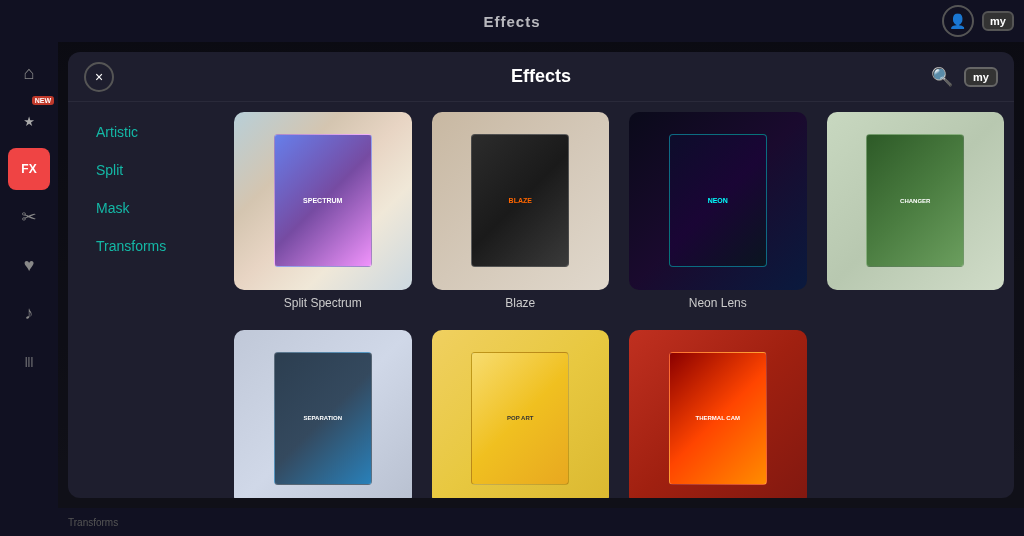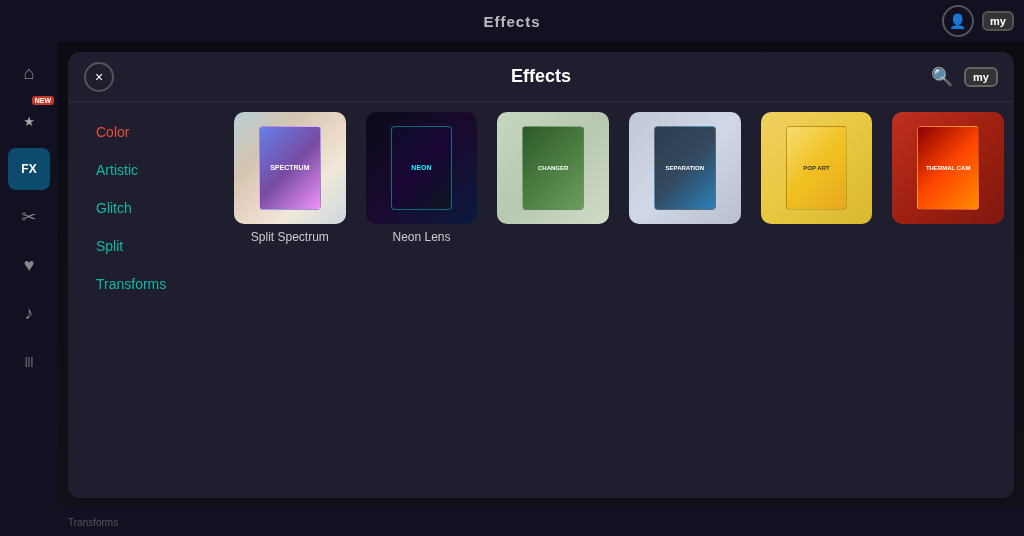--- a/index.html
+++ b/index.html
@@ -91,21 +91,21 @@
       display: flex;
       align-items: center;
       justify-content: center;
       border-radius: 8px;
       color: #888;
       font-size: 18px;
       cursor: pointer;
     }
 
     .sidebar-icon.active {
-      background: #0c4a6e;
+      background: #ef4444;
       color: #fff;
     }
 
     .sidebar-icon.new-badge {
       position: relative;
     }
 
     .new-label {
       position: absolute;
       top: -4px;
@@ -244,21 +244,21 @@
 
     
     .effects-grid-container {
       flex: 1;
       overflow-y: auto;
       padding: 10px 10px 10px 6px;
     }
 
     .effects-grid {
       display: grid;
-      grid-template-columns: repeat(6, 1fr);
+      grid-template-columns: repeat(4, 1fr);
       gap: 20px;
     }
 
     .effect-item {
       display: flex;
       flex-direction: column;
       align-items: center;
       cursor: pointer;
     }
 
@@ -477,38 +477,43 @@
       <span class="modal-title">Effects</span>
       <div class="modal-header-right">
         <span class="modal-search-icon">🔍</span>
         <span class="modal-my-badge">my</span>
       </div>
     </div>
 
     <div class="modal-body">
 
       <div class="category-list">
-        <div class="category-item active">Color</div>
         <div class="category-item">Artistic</div>
-        <div class="category-item">Glitch</div>
         <div class="category-item">Split</div>
+        <div class="category-item">Mask</div>
         <div class="category-item">Transforms</div>
       </div>
 
       <div class="effects-grid-container">
         <div class="effects-grid">
 
           <div class="effect-item">
             <div class="effect-thumb thumb-spectrum">
               <div class="thumb-spectrum-box">SPECTRUM</div>
             </div>
             <span class="effect-label">Split Spectrum</span>
           </div>
 
 
+          <div class="effect-item">
+            <div class="effect-thumb thumb-blaze">
+              <div class="thumb-blaze-box">BLAZE</div>
+            </div>
+            <span class="effect-label">Blaze</span>
+          </div>
 
           <div class="effect-item">
             <div class="effect-thumb thumb-neon">
               <div class="thumb-neon-box">NEON</div>
             </div>
             <span class="effect-label">Neon Lens</span>
           </div>
 
           <div class="effect-item">
             <div class="effect-thumb thumb-changer">

